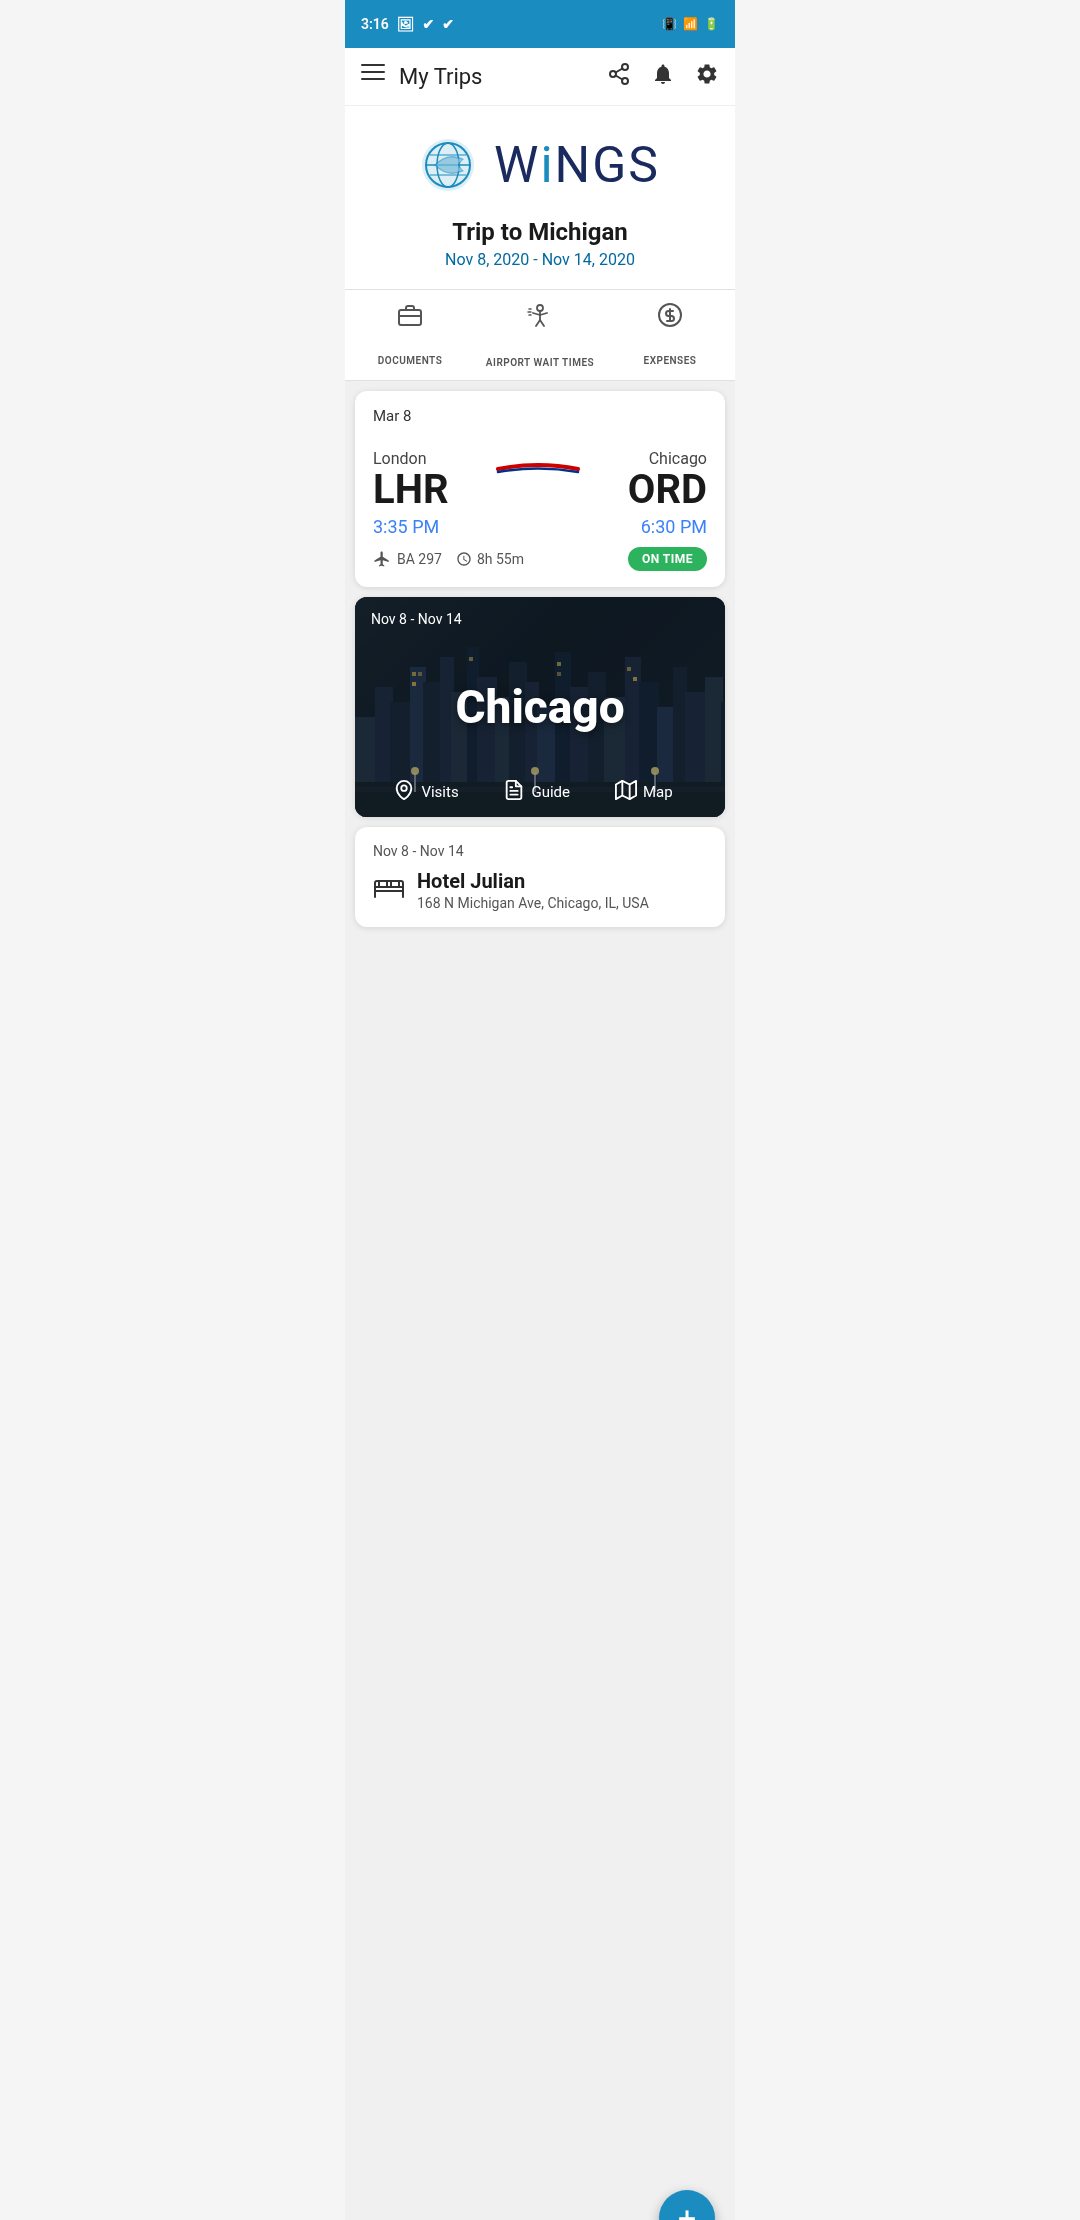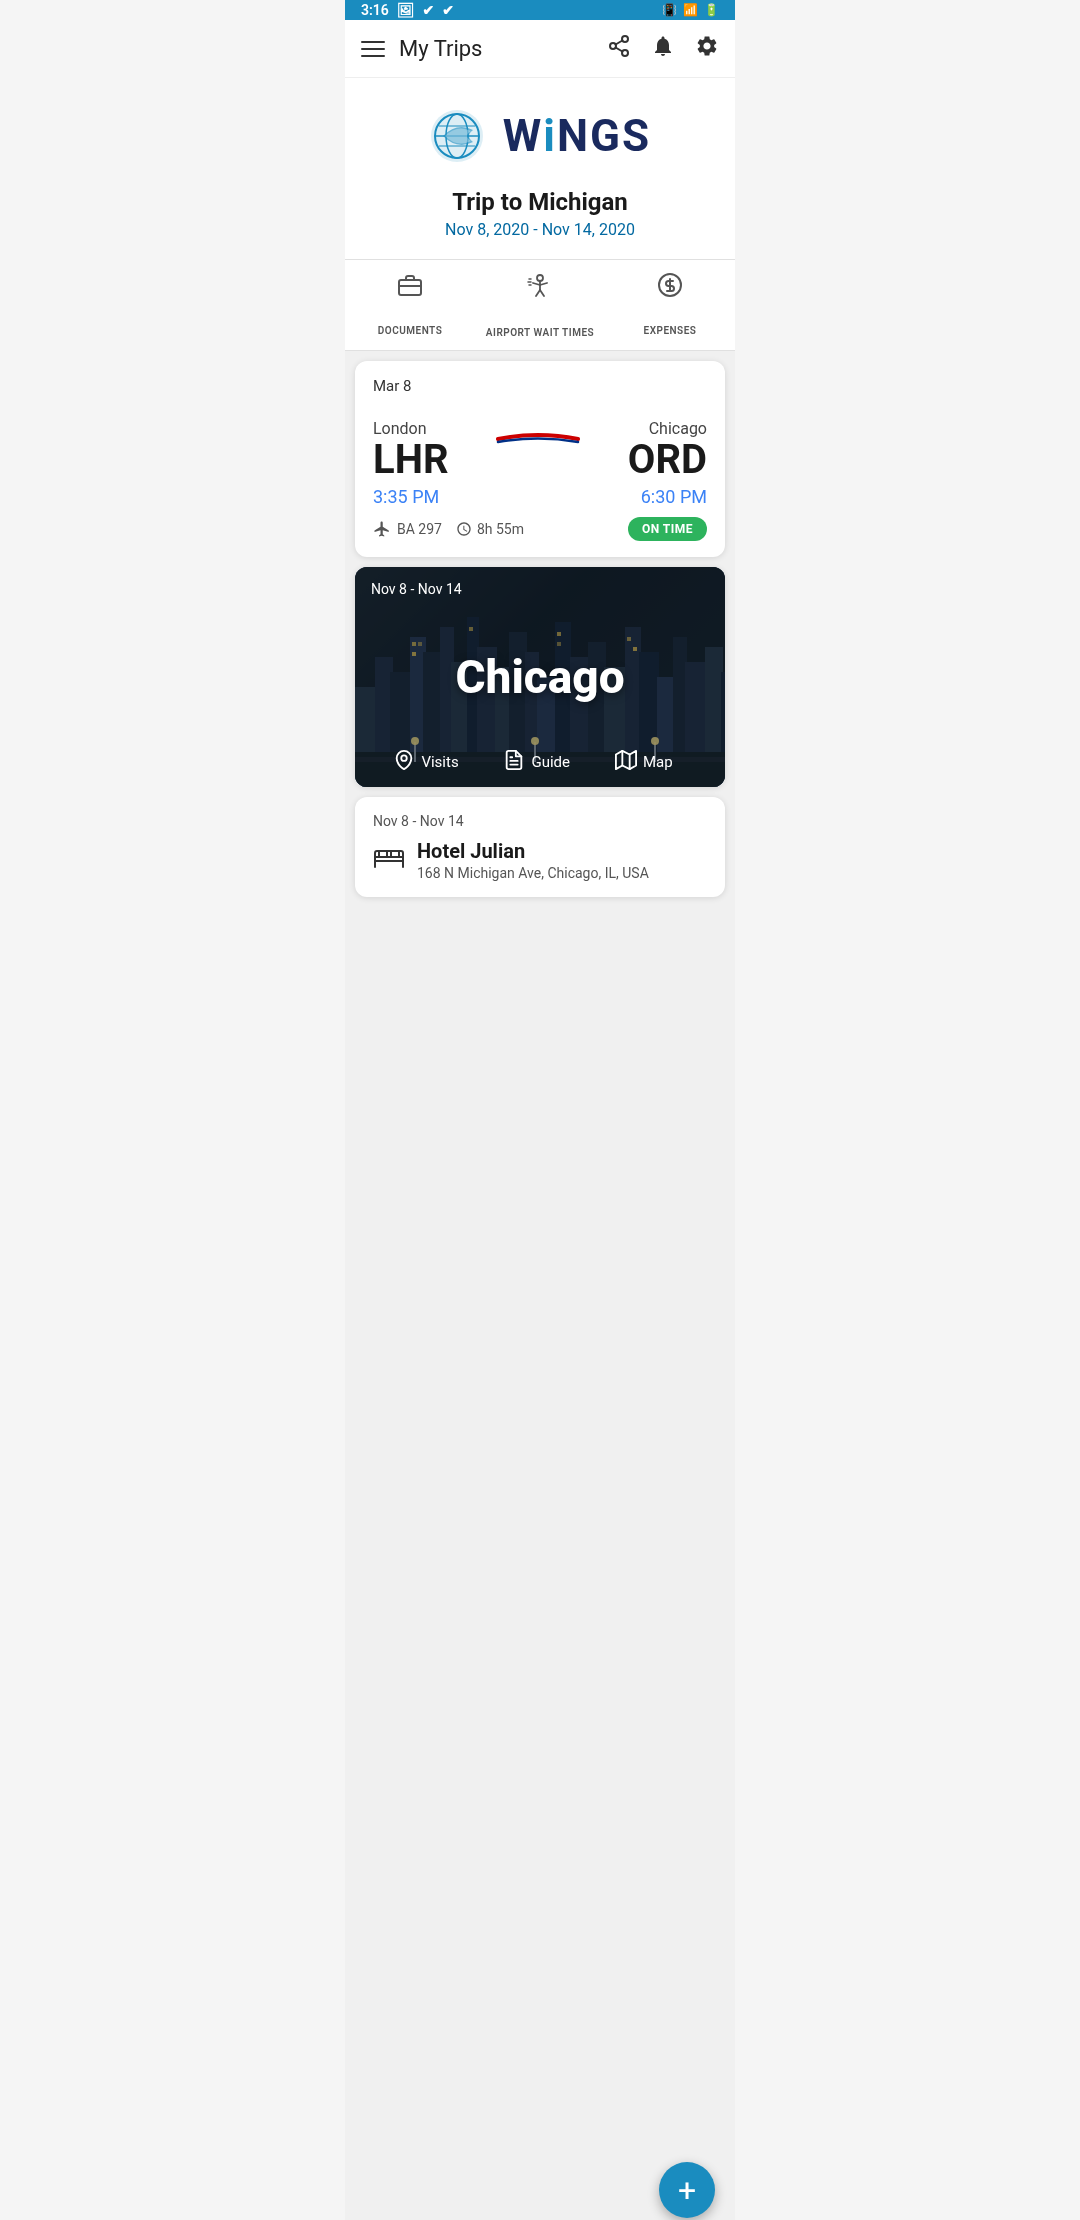--- a/index.html
+++ b/index.html
@@ -15,21 +15,21 @@
     }
 
     
     .status-bar {
       background: #1a8cbf;
       color: white;
       display: flex;
       justify-content: space-between;
       align-items: center;
       padding: 6px 16px;
-      height: 20px;
+      height: 48px;
     }
     .status-bar-left {
       font-size: 14px;
       font-weight: 600;
       display: flex;
       align-items: center;
       gap: 8px;
     }
     .status-bar-right {
       display: flex;
@@ -42,21 +42,20 @@
     .top-nav {
       background: white;
       display: flex;
       align-items: center;
       justify-content: space-between;
       padding: 14px 16px;
       border-bottom: 1px solid #eee;
     }
     .top-nav-left {
       display: flex;
-      align-items: center;
       gap: 14px;
     }
     .top-nav-title {
       font-size: 22px;
       font-weight: 400;
       color: #222;
     }
     .top-nav-icons {
       display: flex;
       gap: 20px;
@@ -75,22 +74,22 @@
       justify-content: center;
       align-items: center;
       padding: 30px 0 24px 0;
     }
     .logo-container {
       display: flex;
       align-items: center;
       gap: 6px;
     }
     .logo-text {
-      font-size: 44px;
-      font-weight: 700;
+      font-size: 50px;
+      font-weight: 400;
       color: #1a2a5e;
       letter-spacing: 2px;
       margin-left: 12px;
     }
     .logo-text span {
       color: #1a8cbf;
     }
 
     
     .trip-title-area {

